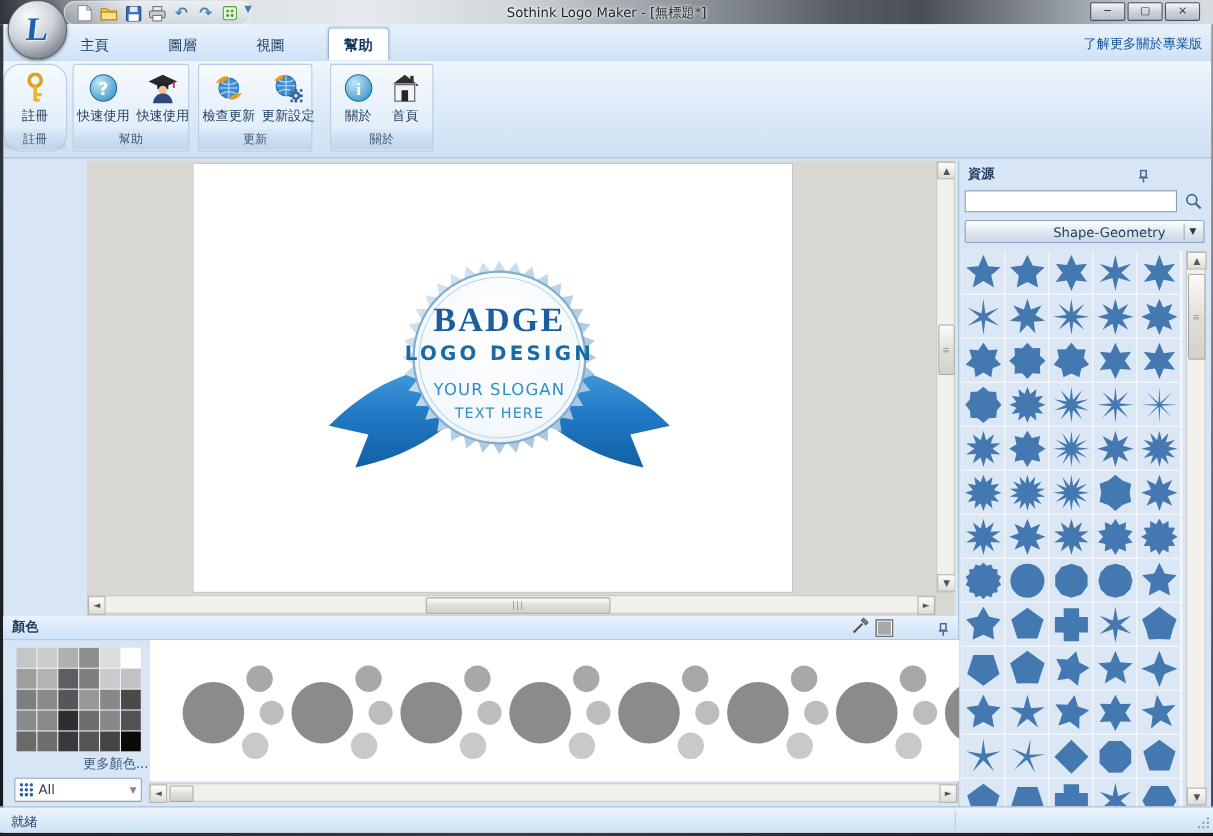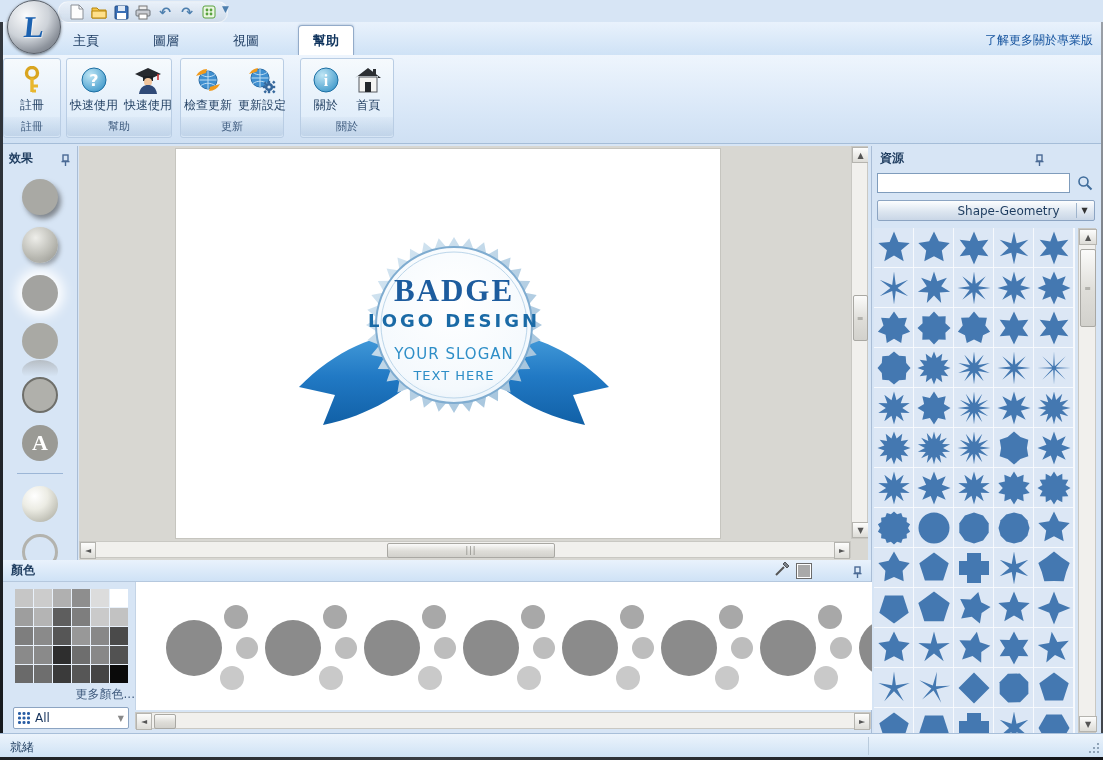--- a/index.html
+++ b/index.html
@@ -121,20 +121,28 @@
   #status-sep{position:absolute;left:868px;top:3px;width:1px;height:18px;background:#b9cbdd;}
   #grip{position:absolute;right:4px;bottom:4px;width:12px;height:12px;}
   #grip i{position:absolute;right:0;bottom:0;width:2px;height:2px;background:#8fa3b8;
     box-shadow:-4px 0 #8fa3b8,-8px 0 #8fa3b8,0 -4px #8fa3b8,-4px -4px #8fa3b8,0 -8px #8fa3b8;}
 </style>
 </head>
 <body>
 
 <div id="app">
 
+  <div id="titlebar">
+    <div id="title-text">Sothink Logo Maker - [無標題*]</div>
+    <div id="win-btns">
+      <div class="wbtn">−</div>
+      <div class="wbtn">▢</div>
+      <div class="wbtn">×</div>
+    </div>
+  </div>
 
   <div id="logo-btn">
       <span>L</span>
     </div>
   <div id="qat">
     <span class="qicon">
         <svg width="14" height="16" viewBox="0 0 14 16">
           <path d="M1,1 h8 l4,4 v10 h-12 z" fill="#fdfdfd" stroke="#8a8f96"></path>
           <path d="M9,1 v4 h4" fill="none" stroke="#8a8f96"></path>
         </svg>
@@ -177,21 +185,21 @@
     <div id="tabs">
         <div class="tab">主頁</div>
         <div class="tab">圖層</div>
         <div class="tab">視圖</div>
         <div class="tab active">幫助</div>
       </div>
     <div id="promo">了解更多關於專業版</div>
   </div>
 
   <div id="ribbon">
-      <div class="rgroup" style="left: 3px; width: 58px;">
+      <div class="rgroup" style="left: 3px; width: 58px; border-radius: 16px;">
         <div class="rgroup-btns">
           <div class="rbtn">
             <div class="icon">
               <svg width="26" height="28" viewBox="0 0 26 28">
                 <circle cx="13" cy="7" r="5.5" fill="none" stroke="#d9a520" stroke-width="3.4"></circle>
                 <line x1="13" y1="12" x2="13" y2="26" stroke="#e8b72e" stroke-width="3.4"></line>
                 <line x1="13" y1="20" x2="19" y2="20" stroke="#e8b72e" stroke-width="3"></line>
                 <line x1="13" y1="25" x2="17" y2="25" stroke="#e8b72e" stroke-width="3"></line>
               </svg>
             </div>
@@ -300,41 +308,20 @@
           </div>
         </div>
         <div class="rgroup-label">關於</div>
       </div>
     </div>
 
   <div id="edge-left"></div>
   <div id="edge-right"></div>
   <div id="edge-bottom"></div>
 
-  <div id="effects">
-    <div id="effects-hdr">
-      <span class="panel-title">效果</span>
-      <span class="pinicon"><svg width="11" height="13" viewBox="0 0 11 13">
-            <rect x="3" y="1" width="5" height="6" fill="none" stroke="#4a6a95" stroke-width="1.4"></rect>
-            <line x1="1.5" y1="7.6" x2="9.5" y2="7.6" stroke="#4a6a95" stroke-width="1.4"></line>
-            <line x1="5.5" y1="8" x2="5.5" y2="12" stroke="#4a6a95" stroke-width="1.4"></line>
-          </svg></span>
-    </div>
-    <div id="fx-list">
-        <div class="fx fx-shadow"></div>
-        <div class="fx fx-bevel"></div>
-        <div class="fx fx-glow"></div>
-        <div class="fx fx-reflection"></div>
-        <div class="fx fx-outline"></div>
-        <div class="fx fx-text">A</div>
-        <div class="fx-divider"></div>
-        <div class="fx fx-sphere"></div>
-        <div class="fx fx-ring"></div>
-      </div>
-  </div>
 
   <div id="canvas">
     <div id="page">
       <svg id="badge" width="330" height="196" viewBox="0 0 330 196">
         <defs>
           <linearGradient id="ribGrad" x1="0" y1="0" x2="0" y2="1">
             <stop offset="0" stop-color="#49a0dd"></stop>
               <stop offset="0.5" stop-color="#2179c4"></stop>
               <stop offset="1" stop-color="#1160a6"></stop>
           </linearGradient>

